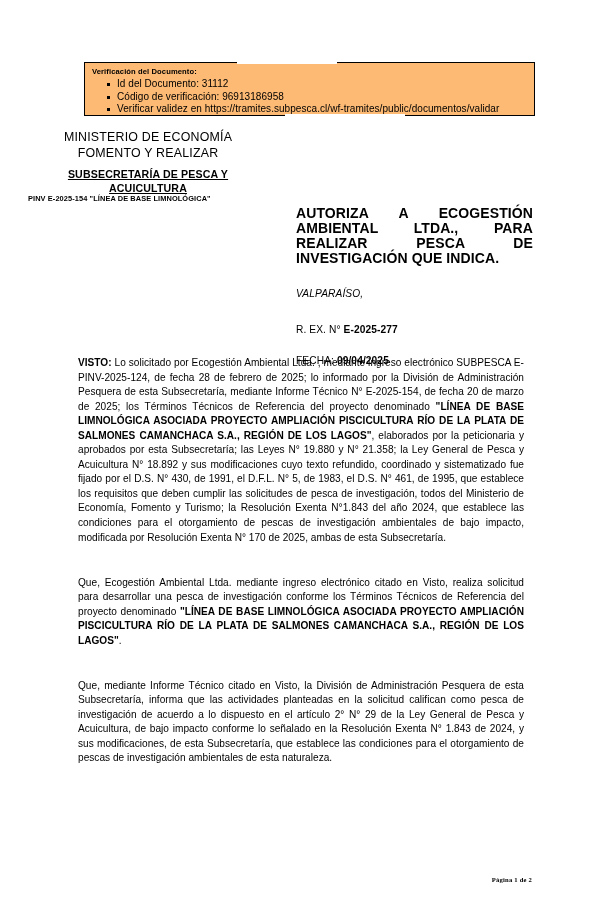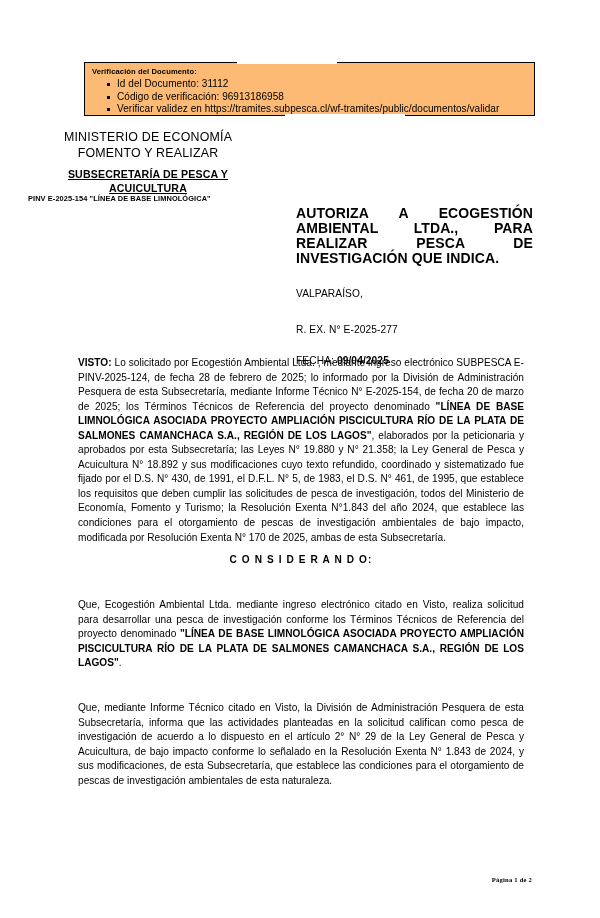--- a/index.html
+++ b/index.html
@@ -131,27 +131,28 @@
     line-height: 15px;
     text-align: justify;
     text-align-last: left;
     letter-spacing: 0.1px;
     font-weight: bold;
   }
   .place {
     margin-top: 22px;
     font-size: 10.2px;
     letter-spacing: 0.1px;
+    font-style: italic;
   }
   .resline {
     margin-top: 25px;
     font-size: 10.2px;
     letter-spacing: 0.1px;
   }
-  .resline b { font-weight: normal; }
+  .resline b { font-weight: bold; }
   .dateline {
     margin-top: 20px;
     font-size: 10.2px;
     letter-spacing: 0.1px;
   }
   .dateline b { font-weight: bold; }
 
   
   .body-text {
     position: absolute;
@@ -227,21 +228,20 @@
     <div class="dateline">
       <span>FECHA:</span>
       <b>09/04/2025</b>
     </div>
   </div>
 
   <div class="body-text">
 
     <p class="para-ind"><b>VISTO:</b><span> Lo solicitado por Ecogestión Ambiental Ltda. , mediante ingreso electrónico SUBPESCA E-PINV-2025-124, de fecha 28 de febrero de 2025; lo informado por la División de Administración Pesquera de esta Subsecretaría, mediante Informe Técnico N° E-2025-154, de fecha 20 de marzo de 2025; los Términos Técnicos de Referencia del proyecto denominado </span><b>"LÍNEA DE BASE LIMNOLÓGICA ASOCIADA PROYECTO AMPLIACIÓN PISCICULTURA RÍO DE LA PLATA DE SALMONES CAMANCHACA S.A., REGIÓN DE LOS LAGOS"</b><span>, elaborados por la peticionaria y aprobados por esta Subsecretaría; las Leyes N° 19.880 y N° 21.358; la Ley General de Pesca y Acuicultura N° 18.892 y sus modificaciones cuyo texto refundido, coordinado y sistematizado fue fijado por el D.S. N° 430, de 1991, el D.F.L. N° 5, de 1983, el D.S. N° 461, de 1995, que establece los requisitos que deben cumplir las solicitudes de pesca de investigación, todos del Ministerio de Economía, Fomento y Turismo; la Resolución Exenta N°1.843 del año 2024, que establece las condiciones para el otorgamiento de pescas de investigación ambientales de bajo impacto, modificada por Resolución Exenta N° 170 de 2025, ambas de esta Subsecretaría.</span></p>
 
-    <p class="centered-head">C O N S I D E R A N D O:</p>
 
     <div class="gap"></div>
 
     <p class="para-ind"><span>Que, Ecogestión Ambiental Ltda. mediante ingreso electrónico citado en Visto, realiza solicitud para desarrollar una pesca de investigación conforme los Términos Técnicos de Referencia del proyecto denominado </span><b>"LÍNEA DE BASE LIMNOLÓGICA ASOCIADA PROYECTO AMPLIACIÓN PISCICULTURA RÍO DE LA PLATA DE SALMONES CAMANCHACA S.A., REGIÓN DE LOS LAGOS"</b><span>.</span></p>
 
     <div class="gap"></div>
 
     <p class="para-ind">Que, mediante Informe Técnico citado en Visto, la División de Administración Pesquera de esta Subsecretaría, informa que las actividades planteadas en la solicitud califican como pesca de investigación de acuerdo a lo dispuesto en el artículo 2° N° 29 de la Ley General de Pesca y Acuicultura, de bajo impacto conforme lo señalado en la Resolución Exenta N° 1.843 de 2024, y sus modificaciones, de esta Subsecretaría, que establece las condiciones para el otorgamiento de pescas de investigación ambientales de esta naturaleza.</p>
 
     <div class="gap"></div>

